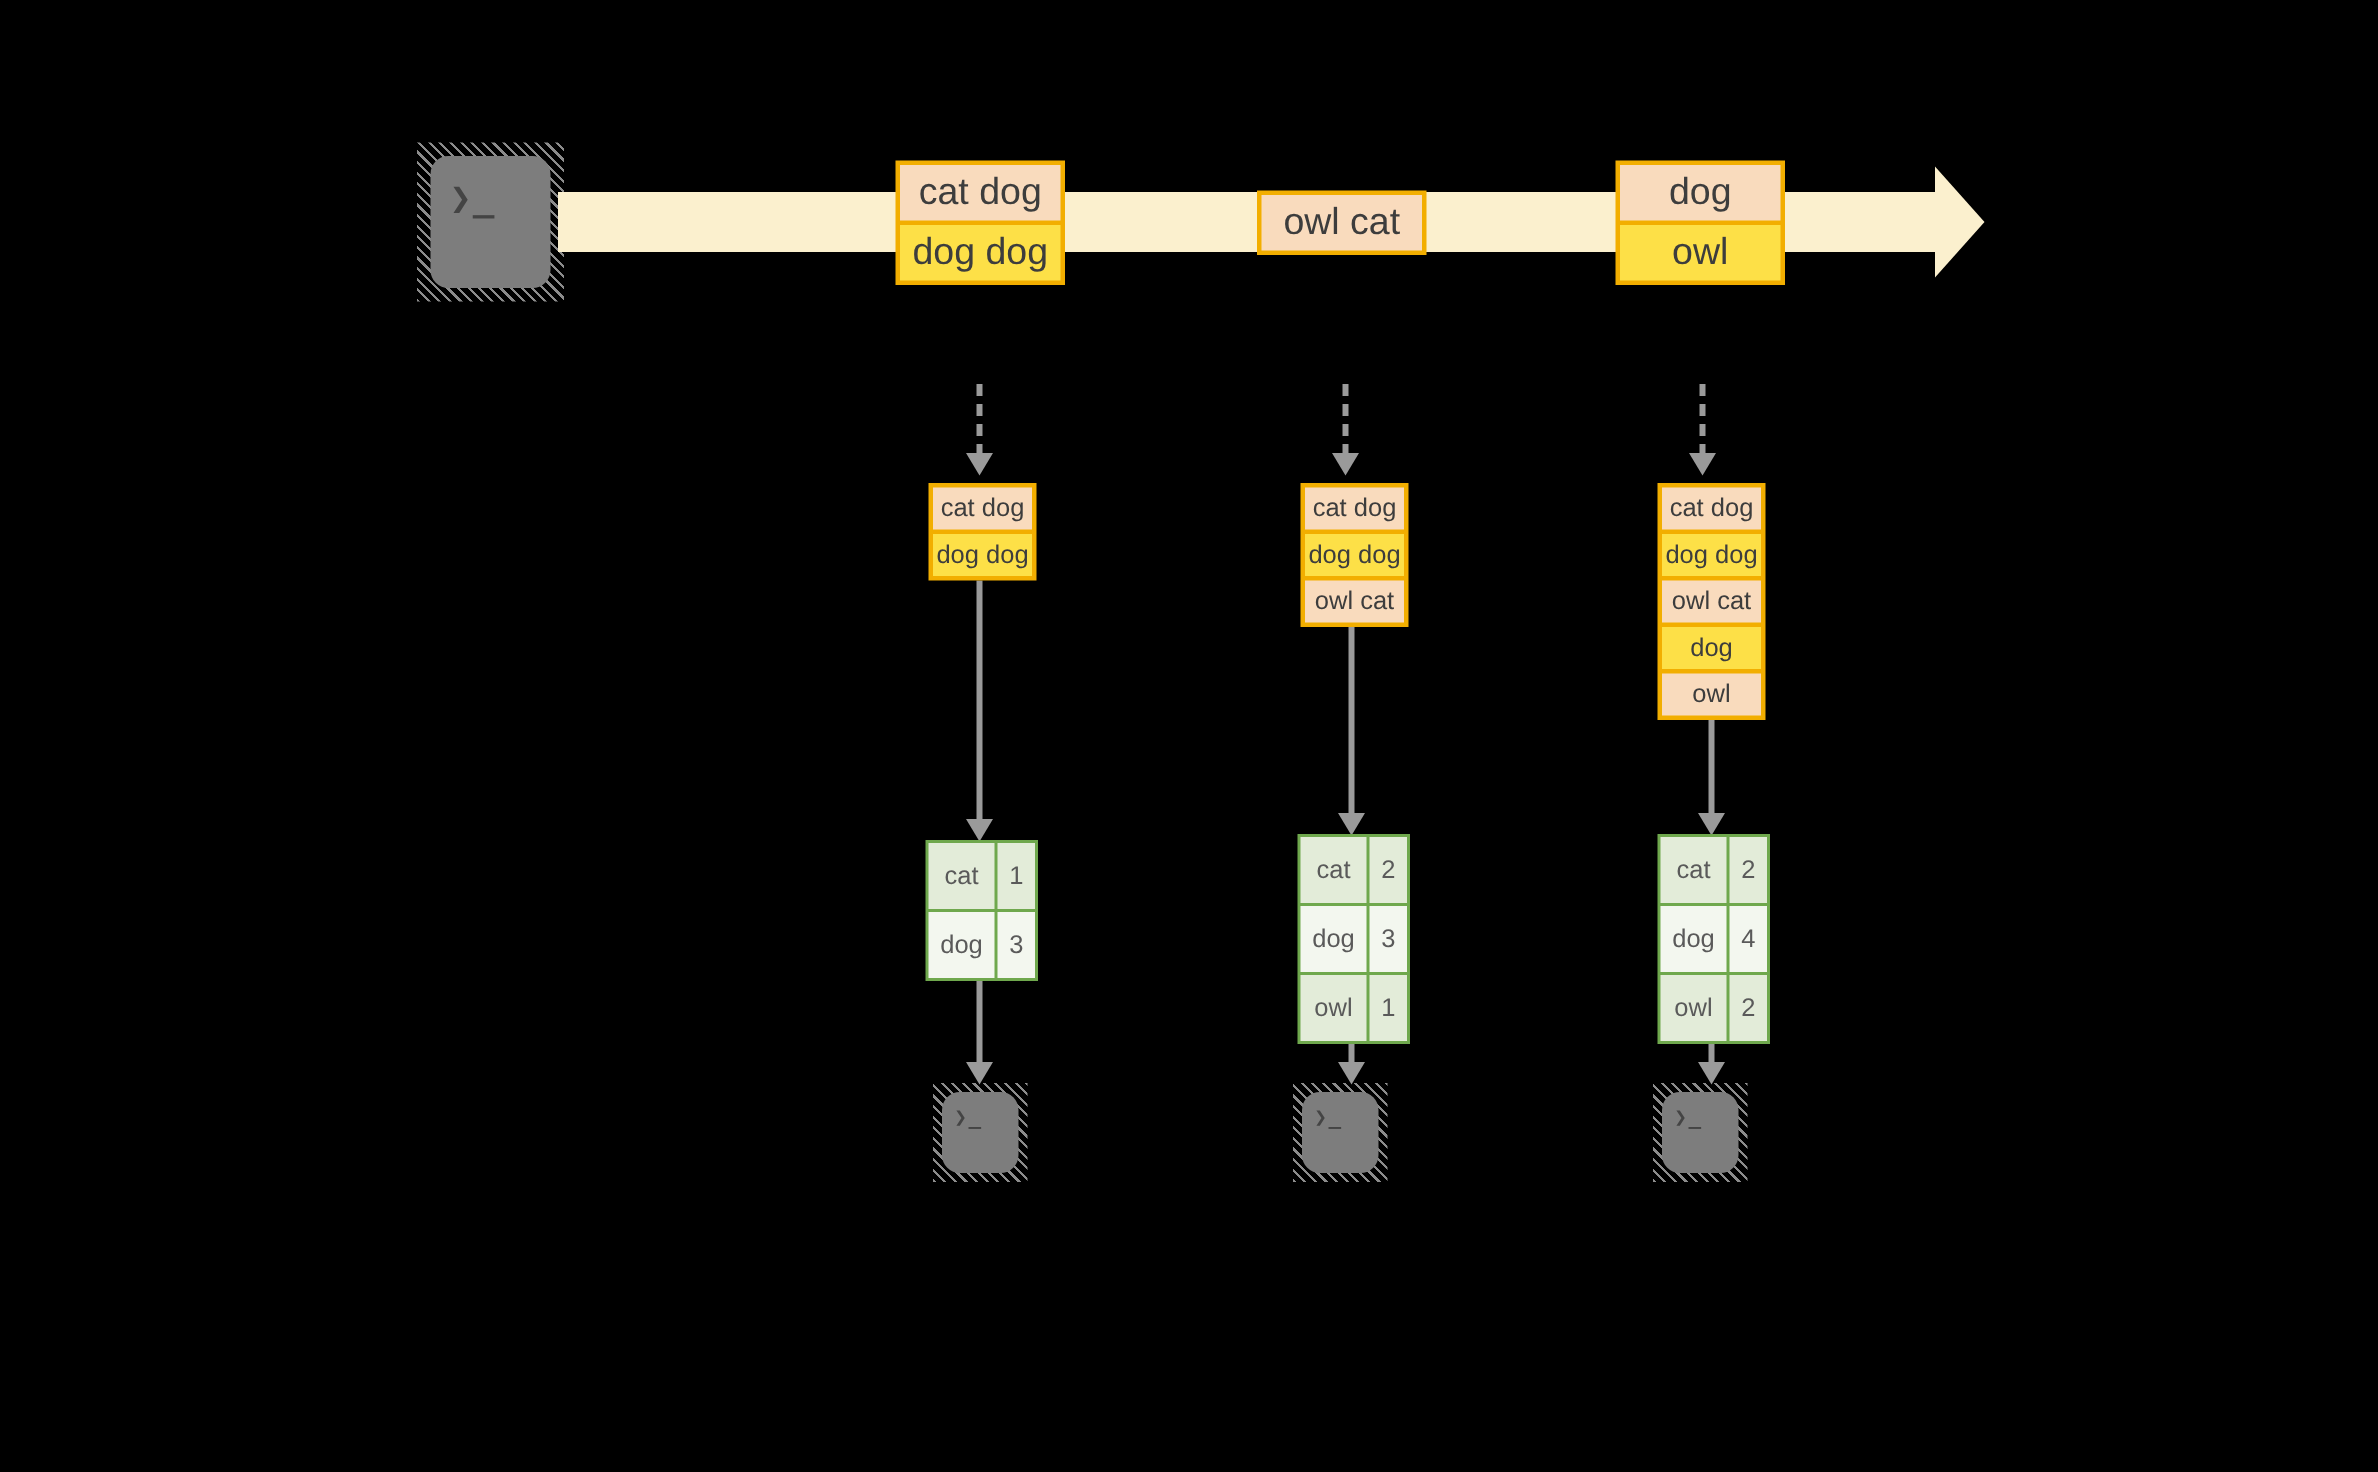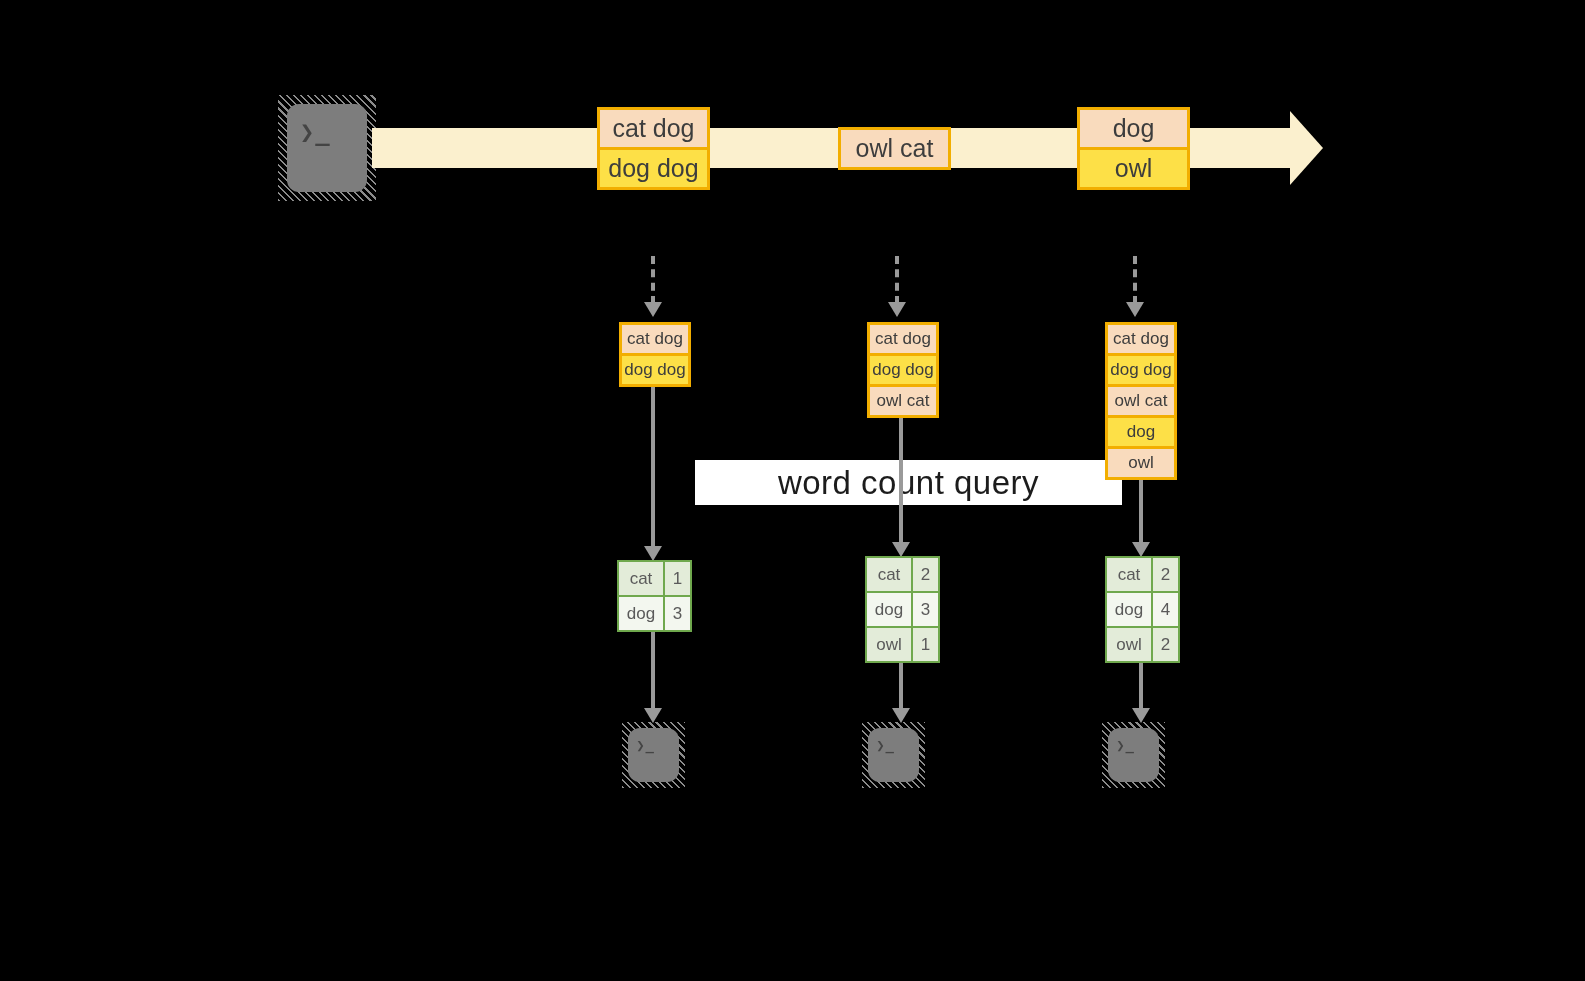--- a/index.html
+++ b/index.html
@@ -55,21 +55,21 @@
     position:absolute; left:695px; top:460px; width:427px; height:45px;
     background:#FFFFFF; z-index:1; display:flex; align-items:center; justify-content:center;
   }
   .query-label { font-size:33px; color:#1C1C1C; letter-spacing:.5px; }
 
   
   .gtable {
     position:absolute; display:grid; grid-template-columns:44px 25px;
     gap:2px; padding:2px; background:#6FA84D; z-index:3;
   }
-  .gcell { display:flex; align-items:center; justify-content:center; height:33px; font-size:17px; color:#5A5A5A; }
+  .gcell { display:flex; align-items:center; justify-content:center; height:44px; font-size:17px; color:#5A5A5A; }
   .grow-a { background:#E3ECD9; }
   .grow-b { background:#F3F7EF; }
 </style>
 </head>
 <body>
 
 <div class="canvas">
 
   <div class="term term-big">
     <div class="term-inner">
@@ -109,23 +109,20 @@
     <div class="ocell fill-a">owl cat</div>
   </div>
   <div class="obox stack" style="left:1105px; top:322px;">
     <div class="ocell fill-a">cat dog</div>
     <div class="ocell fill-b">dog dog</div>
     <div class="ocell fill-a">owl cat</div>
     <div class="ocell fill-b">dog</div>
     <div class="ocell fill-a">owl</div>
   </div>
 
-  <div class="query-band">
-    <span class="query-label">word count query</span>
-  </div>
 
   <div class="vline" style="left:651px;  top:387px; height:159px;"></div>
   <div class="ahead" style="left:644px;  top:546px;"></div>
   <div class="vline" style="left:899px;  top:418px; height:124px;"></div>
   <div class="ahead" style="left:892px;  top:542px;"></div>
   <div class="vline" style="left:1139px; top:480px; height:62px;"></div>
   <div class="ahead" style="left:1132px; top:542px;"></div>
 
   <div class="gtable" style="left:617px; top:560px;">
     <div class="gcell grow-a">cat</div>

